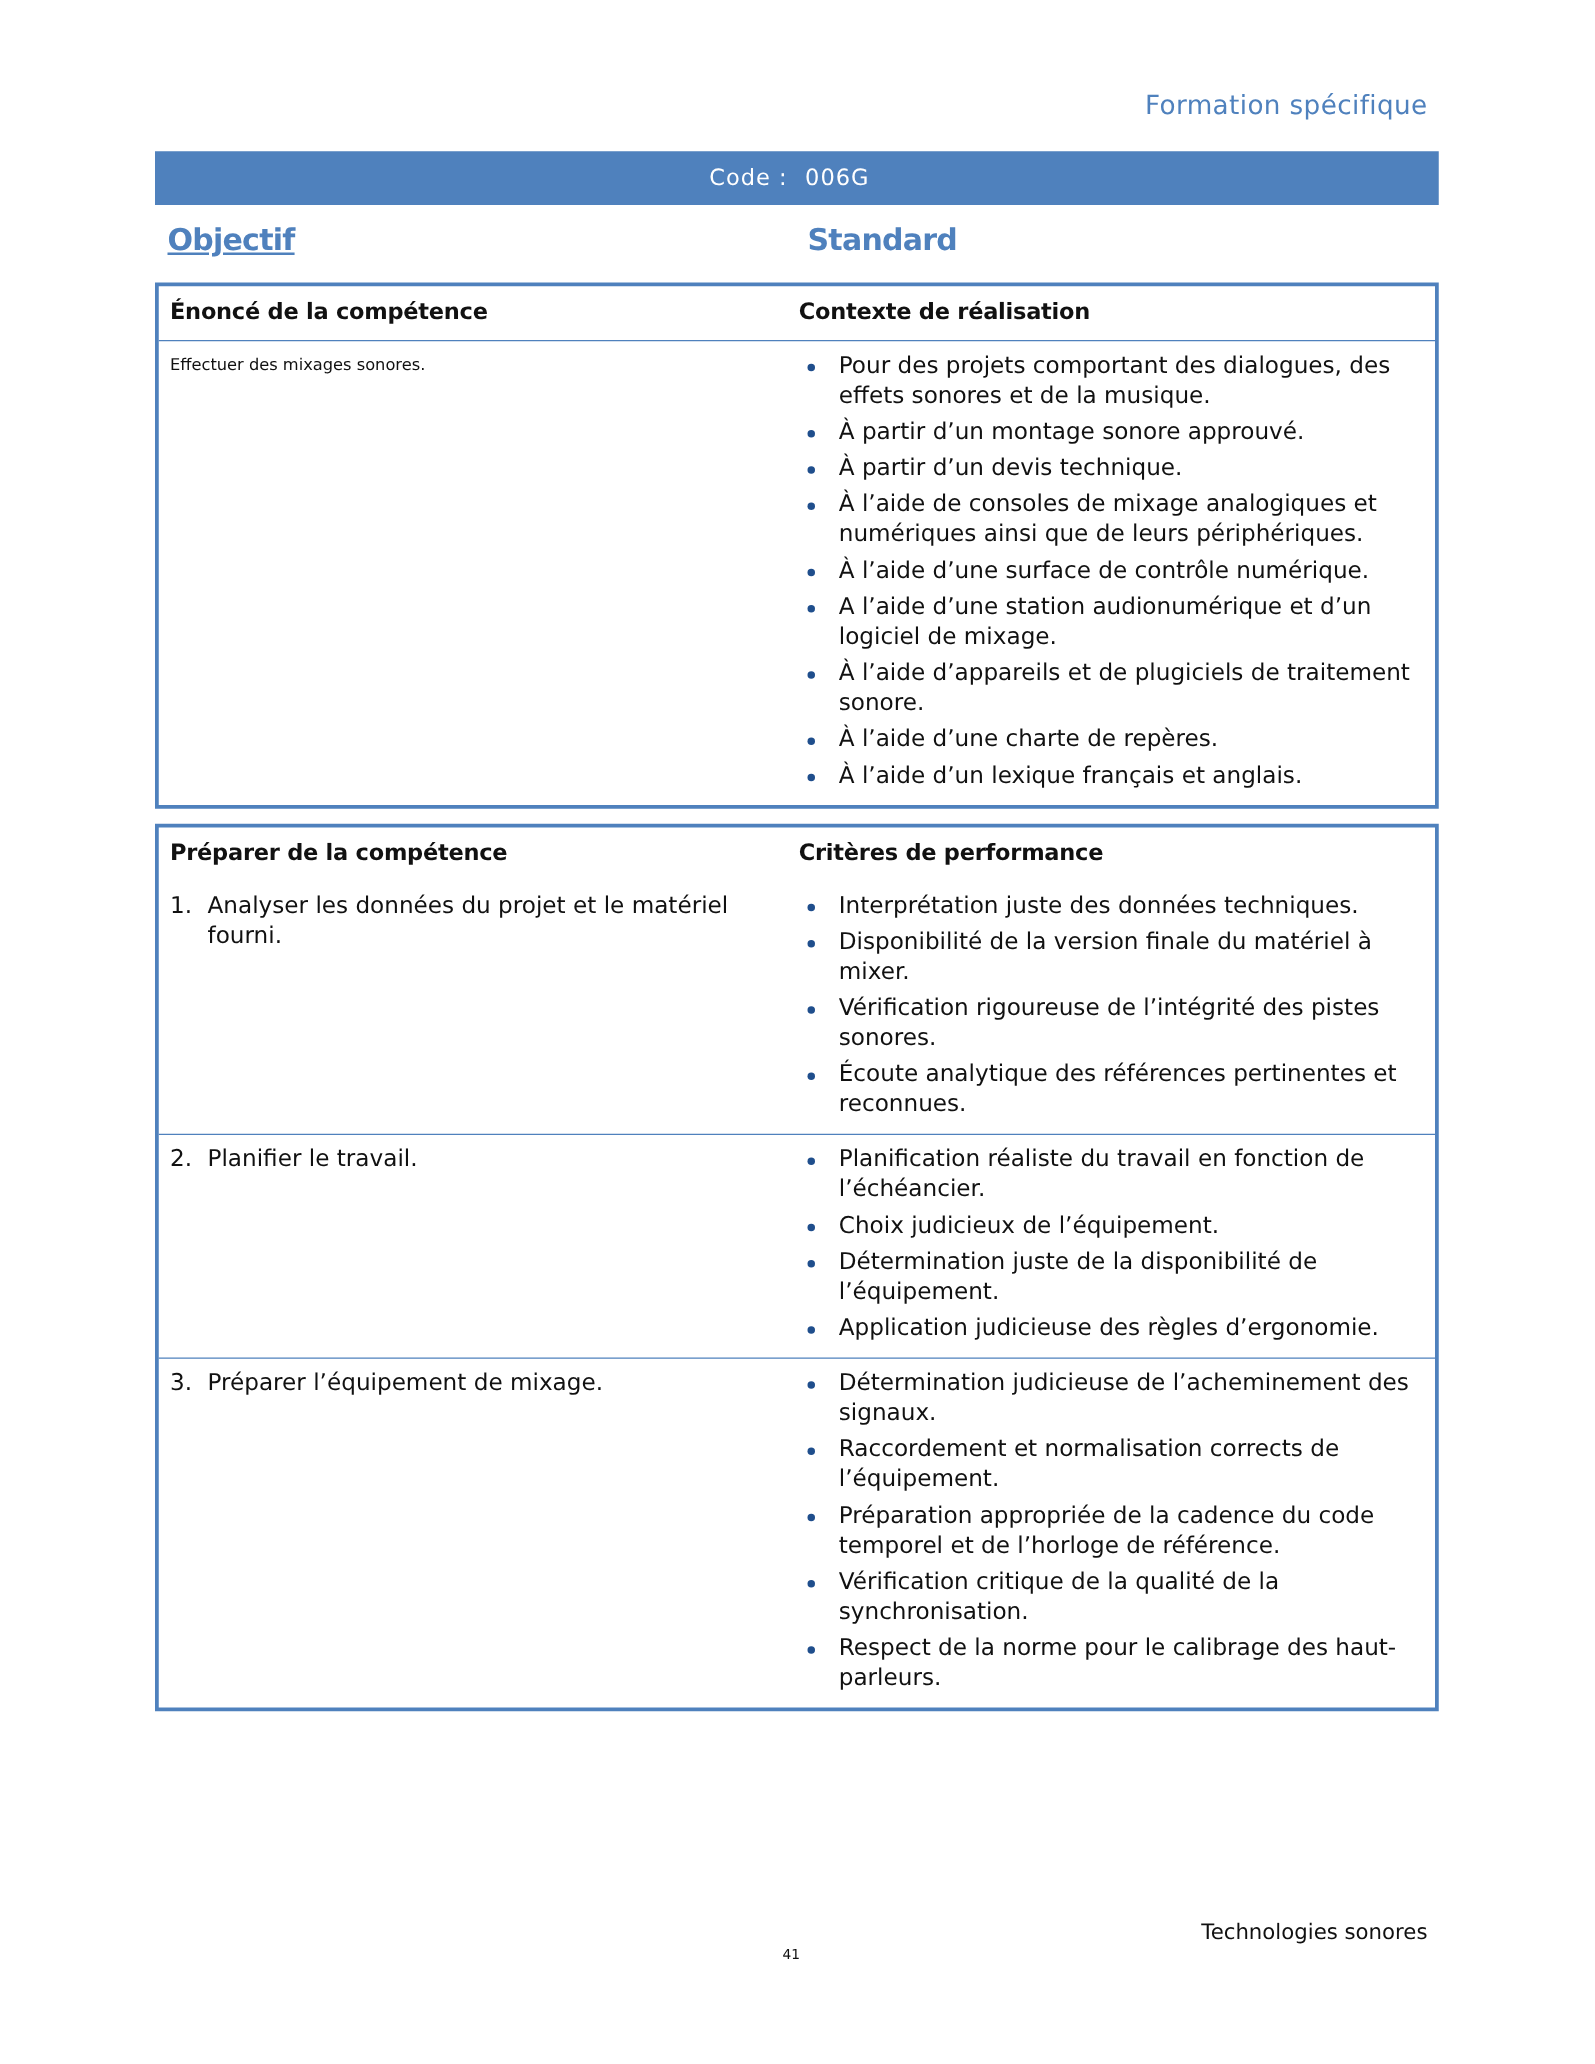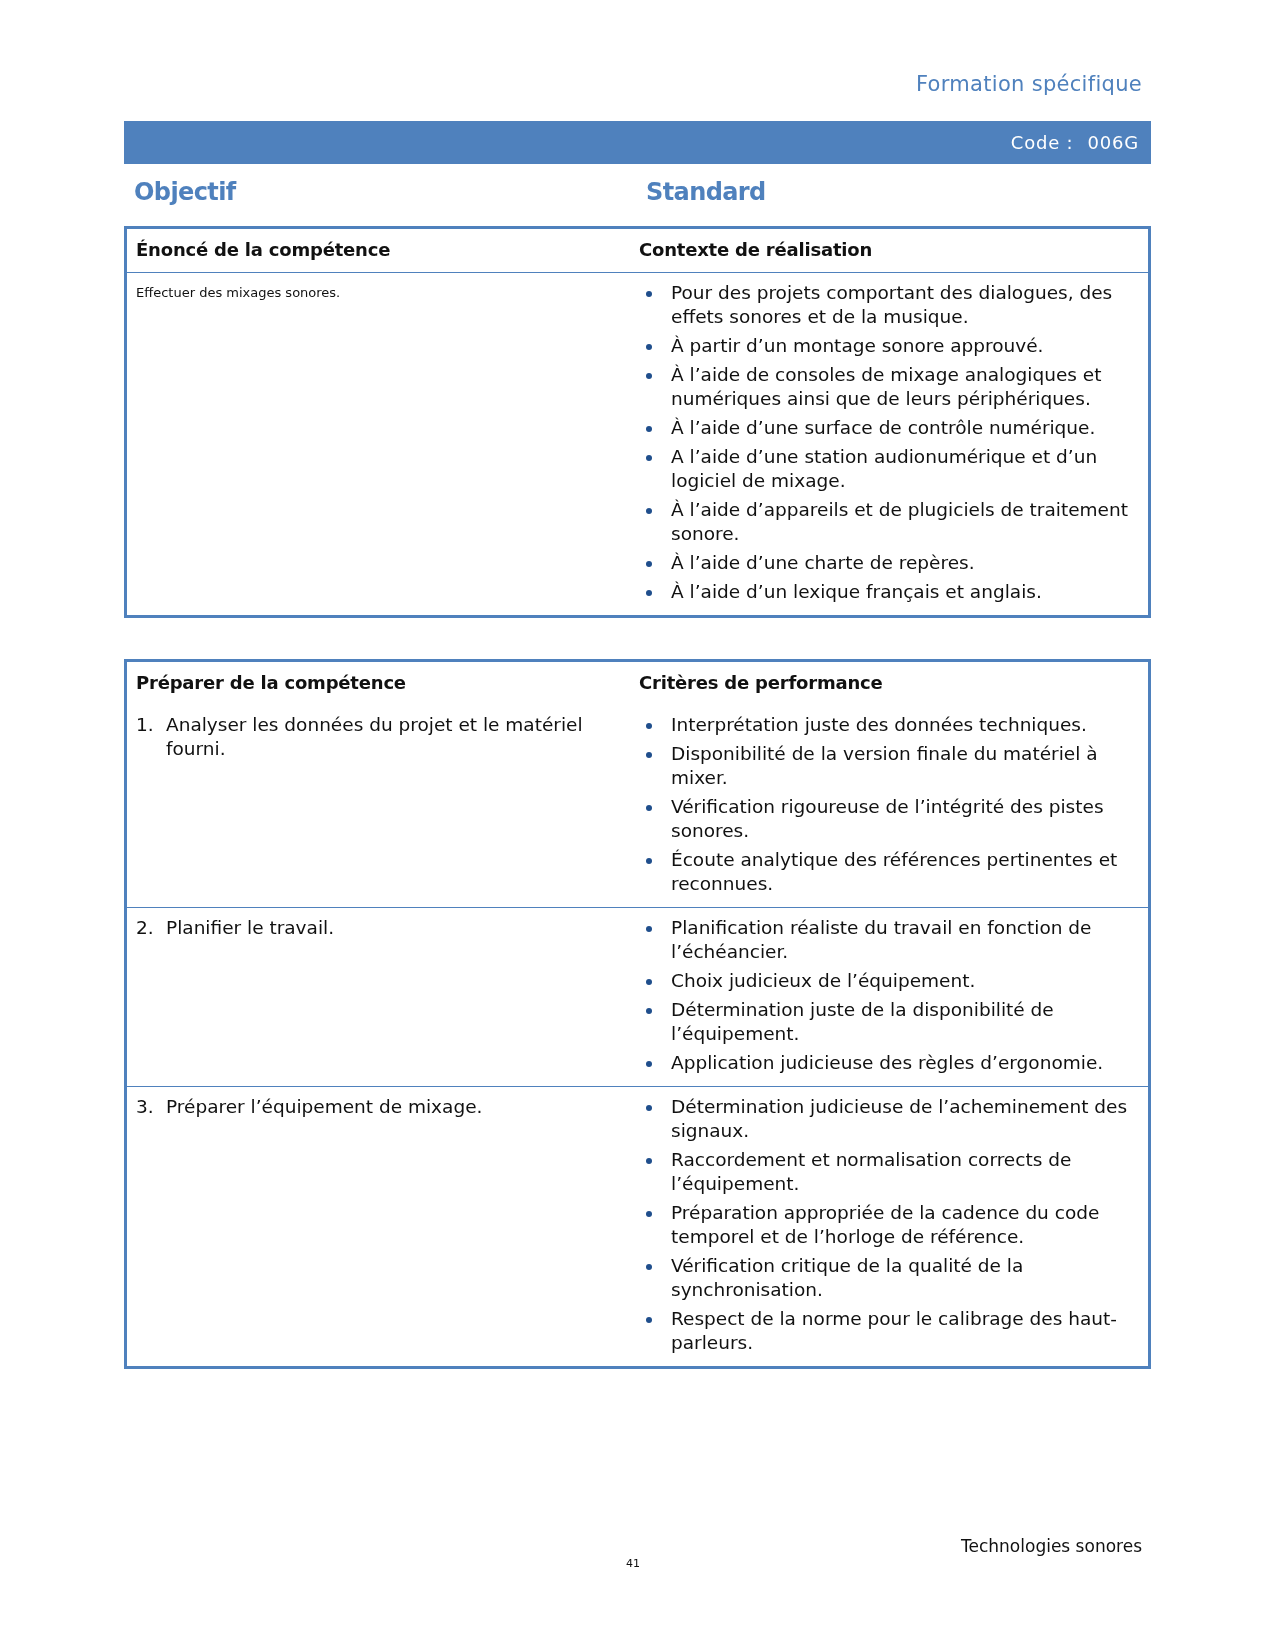--- a/index.html
+++ b/index.html
@@ -2,21 +2,21 @@
 <html><head>
 <meta charset="utf-8">
 <style>
   html, body { margin: 0; padding: 0; background: #ffffff; }
   body { width: 1276px; height: 1651px; position: relative; overflow: hidden;
          font-family: "DejaVu Sans", sans-serif; color: #111; }
   .hdr-title { position: absolute; right: 134px; top: 72px; font-size: 21px; color: #4f81bd;
                letter-spacing: 0.3px; }
   .code-bar { position: absolute; left: 124px; top: 121px; width: 1027px; height: 43px;
               background: #4f81bd; color: #ffffff; font-size: 18px;
-              display: flex; align-items: center; justify-content: flex-end; box-sizing: border-box;
+              display: flex; align-items: center; justify-content: center; box-sizing: border-box;
               padding-right: 12px; letter-spacing: 0.8px; }
   .code-bar .code-val { margin-left: 14px; }
   .col-title { position: absolute; top: 178px; font-size: 24px; font-weight: bold; color: #4f81bd;
                font-family: "DejaVu Sans", sans-serif; letter-spacing: -0.6px; }
   .tbl { position: absolute; left: 124px; width: 1027px; border: 3px solid #4f81bd; box-sizing: border-box; }
   .row { display: flex; border-top: 1px solid #4f81bd; }
   .row:first-child { border-top: none; }
   .cell-l { width: 512px; box-sizing: border-box; padding: 8px 8px 6px 9px; }
   .cell-r { flex: 1; box-sizing: border-box; padding: 8px 8px 6px 0; }
   .th { font-weight: bold; font-size: 18px; height: 43px; padding-top: 10px; letter-spacing: -0.2px; }
@@ -33,34 +33,35 @@
 </head>
 <body>
 
 <div class="hdr-title">Formation spécifique</div>
 
 <div class="code-bar">
   <span>Code :</span>
   <span class="code-val">006G</span>
 </div>
 
-<div class="col-title" style="left:134px;">Objectif</div>
+<div class="col-title" style="left:134px;text-decoration:underline;">Objectif</div>
 <div class="col-title" style="left:646px;">Standard</div>
 
 <div class="tbl" style="top:226px;">
   <div class="row">
     <div class="cell-l th">Énoncé de la compétence</div>
     <div class="cell-r th">Contexte de réalisation</div>
   </div>
   <div class="row">
     <div class="cell-l txt">Effectuer des mixages sonores.</div>
     <div class="cell-r">
       <ul class="bl" id="context-list">
           <li><span class="dot"></span><span>Pour des projets comportant des dialogues, des effets sonores et de la musique.</span></li>
           <li><span class="dot"></span><span>À partir d’un montage sonore approuvé.</span></li>
+          <li><span class="dot"></span><span>À partir d’un devis technique.</span></li>
           <li><span class="dot"></span><span>À l’aide de consoles de mixage analogiques et numériques ainsi que de leurs périphériques.</span></li>
           <li><span class="dot"></span><span>À l’aide d’une surface de contrôle numérique.</span></li>
           <li><span class="dot"></span><span>A l’aide d’une station audionumérique et d’un logiciel de mixage.</span></li>
           <li><span class="dot"></span><span>À l’aide d’appareils et de plugiciels de traitement sonore.</span></li>
           <li><span class="dot"></span><span>À l’aide d’une charte de repères.</span></li>
           <li><span class="dot"></span><span>À l’aide d’un lexique français et anglais.</span></li>
         </ul>
     </div>
   </div>
 </div>

